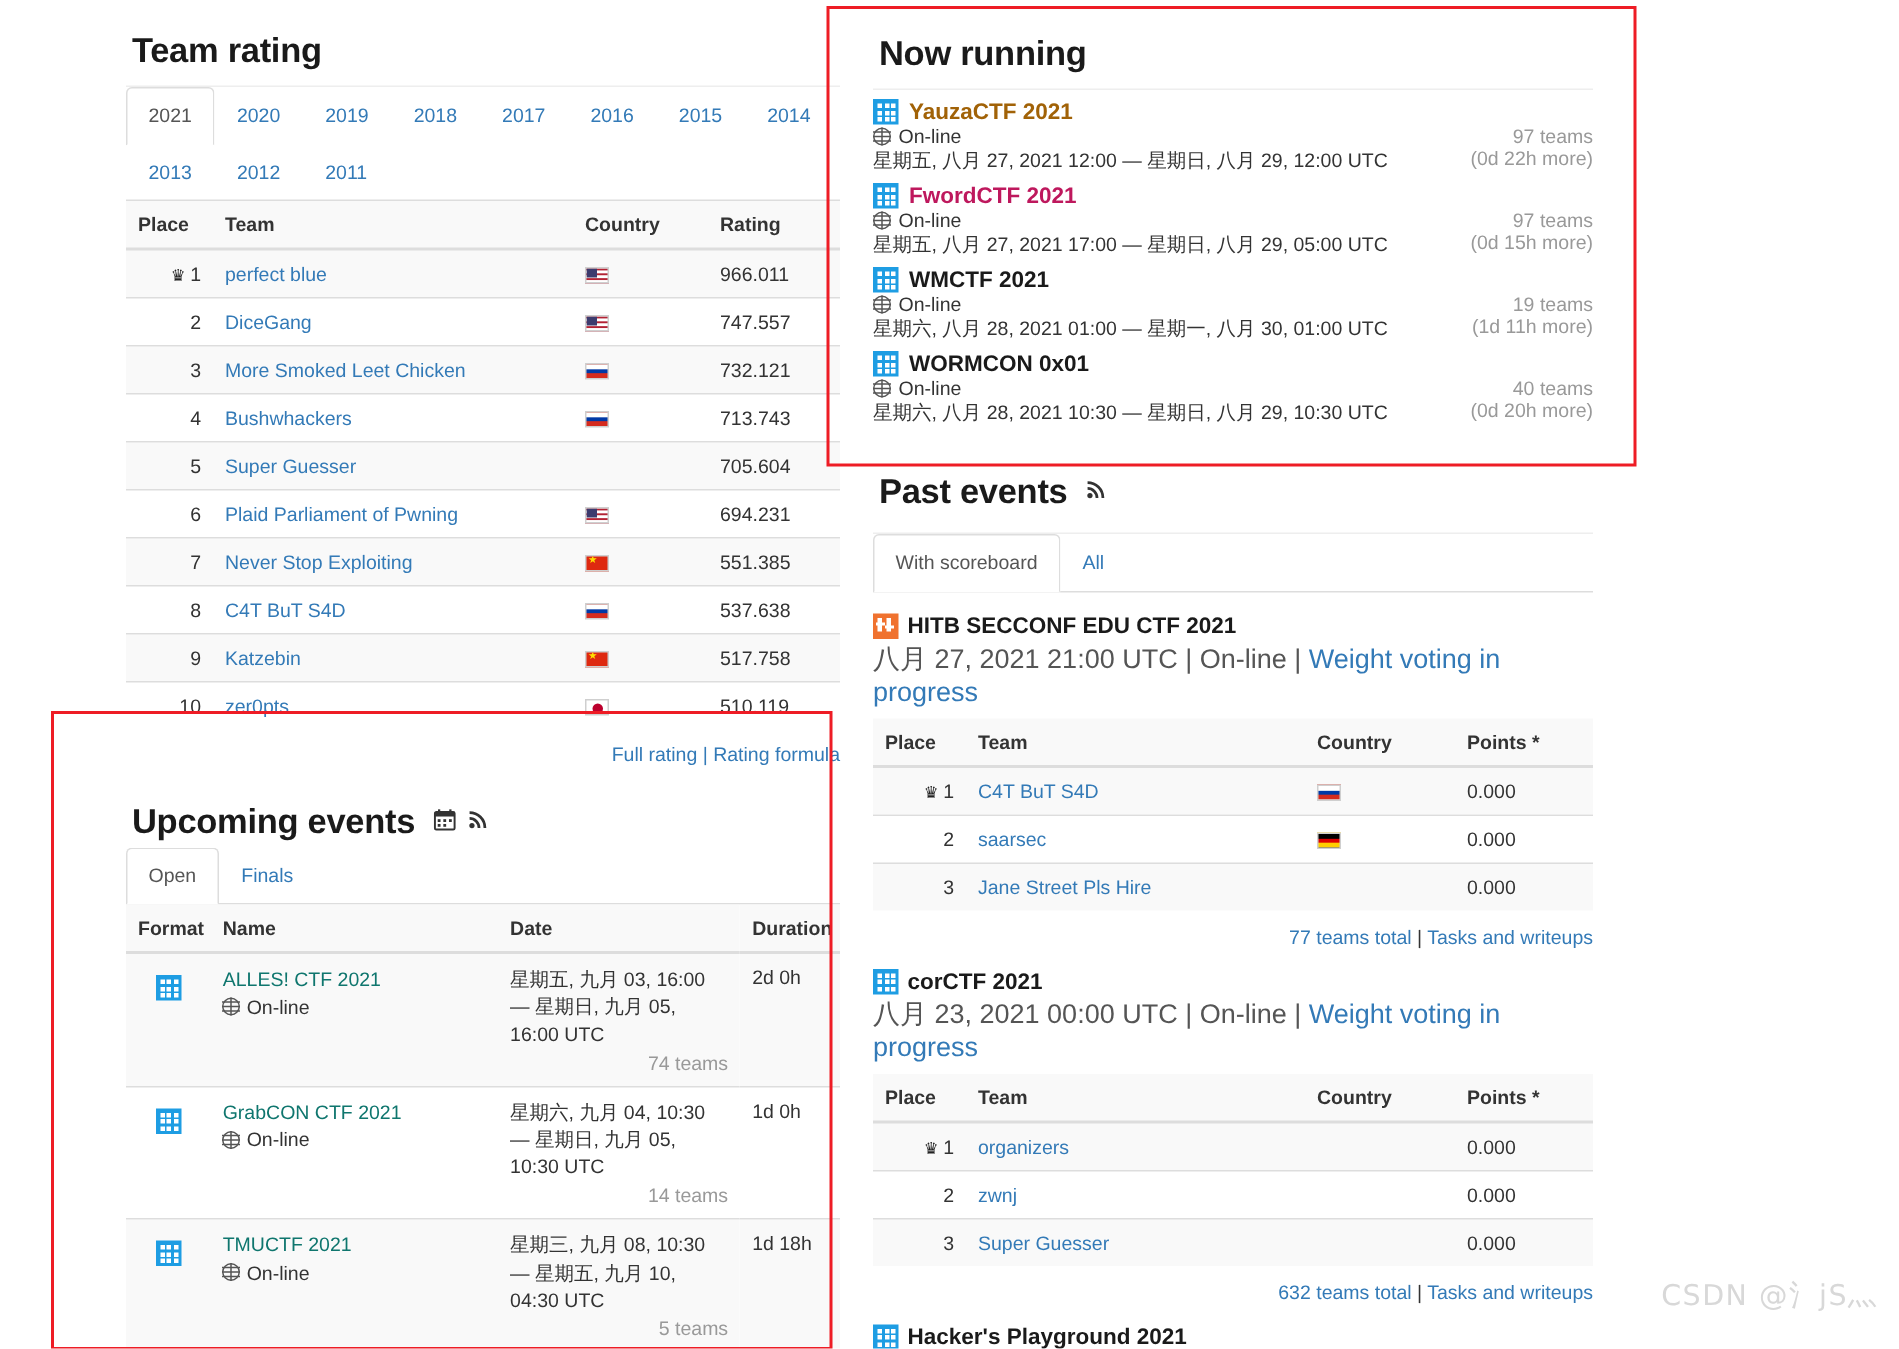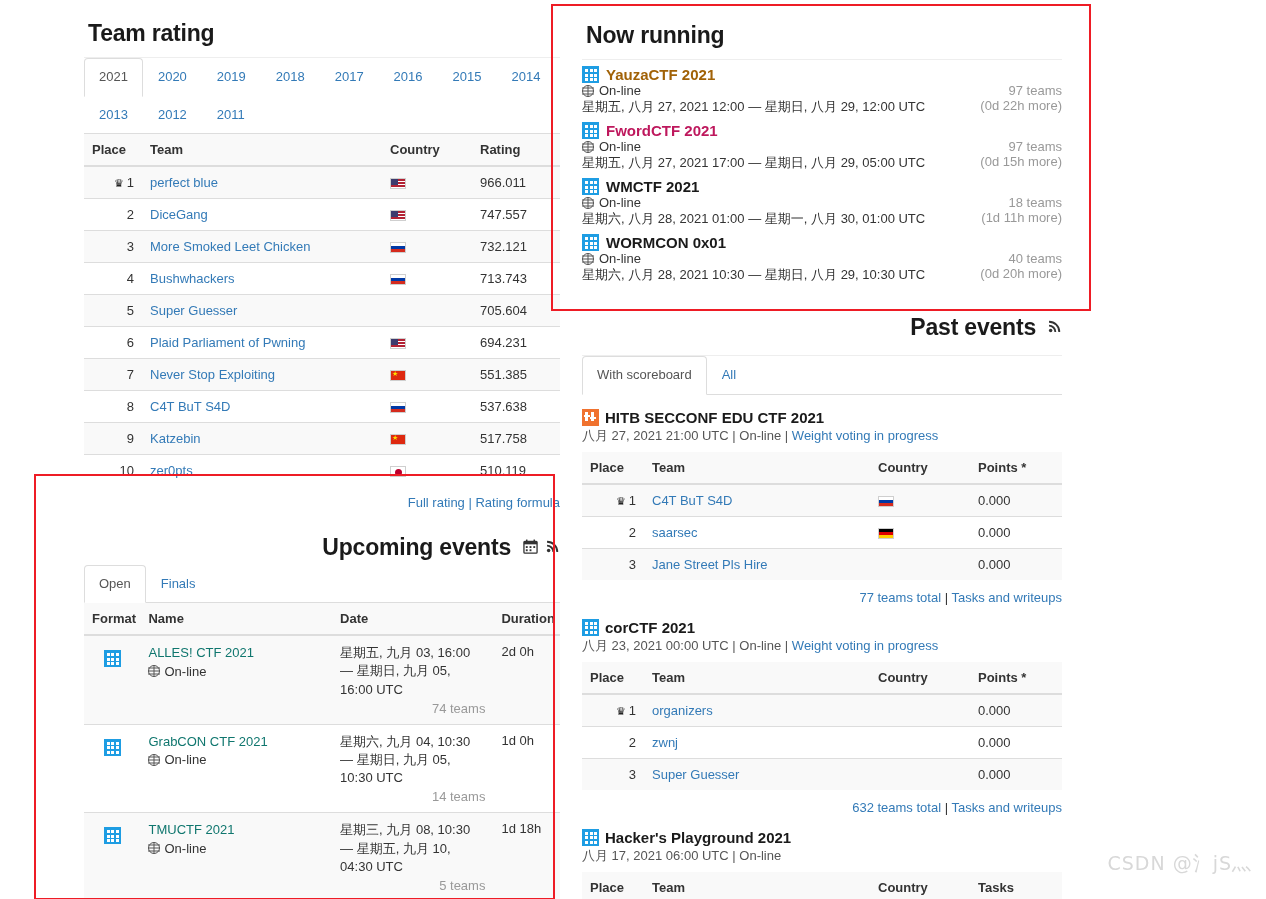--- a/index.html
+++ b/index.html
@@ -130,21 +130,21 @@
 
   .foot-links {
     text-align: right;
     font-size: 13px;
     padding-top: 9px;
   }
   .foot-links .sep { color: #337ab7; }
 
   
   #upcoming { margin-top: 20px; }
-  .hdr-row { display: flex; align-items: center; gap: 8px; justify-content: flex-end; }
+  .hdr-row { display: flex; align-items: center; gap: 8px; }
   .ico-cal, .ico-rss { display: inline-block; }
 
   table.evt { width: 100%; border-collapse: collapse; font-size: 13px; table-layout: fixed; }
   table.evt th {
     text-align: left; font-weight: bold; color: #333;
     padding: 8px; border-bottom: 2px solid #ddd; background:#f9f9f9;
   }
   table.evt td {
     padding: 8px; border-top: 1px solid #dddddd; vertical-align: top;
   }
@@ -207,21 +207,21 @@
   .run-left { color:#333; }
   .run-right { color:#999999; text-align:right; white-space:nowrap; }
 
   
   #past { position:absolute; left:582px; top:310px; width:480px; }
   .past-evt { margin-top: 14px; }
   .past-title {
     font-size:15px; font-weight:bold; color:#1a1a1a;
     display:flex; align-items:center; gap:6px;
   }
-  .past-meta { color:#555; font-size:13px; margin-top:1px; }
+  .past-meta { color:#555; font-size:18px; margin-top:1px; }
   .tot-links { text-align:right; font-size:13px; padding-top:10px; }
 
   table.sb { width:100%; border-collapse:collapse; font-size:13px; margin-top:7px; table-layout:fixed;}
   table.sb th { text-align:left; font-weight:bold; padding:8px; border-bottom:2px solid #ddd; background:#f9f9f9; }
   table.sb td { padding:8px; border-top:1px solid #dddddd; }
   table.sb tbody tr:nth-child(odd){ background:#f9f9f9; }
   table.sb tbody tr:nth-child(even){ background:#ffffff; }
   .sb-place { width:62px; text-align:right; white-space:nowrap; }
   .sb-country { width:100px; }
   .sb-points { width:92px; }
@@ -541,21 +541,21 @@
               <i style="left: 7.5px; top: 12px;"></i>
               <i style="left: 12px; top: 12px;"></i>
             </span>
             <a href="#" style="color: rgb(26, 26, 26);">WMCTF 2021</a>
           </div>
           <div class="run-line">
             <div class="run-left" style="display: flex; align-items: center; gap: 5px;">
               <span class="ico-globe"></span>
               <span>On-line</span>
             </div>
-            <div class="run-right">18 teams</div>
+            <div class="run-right">19 teams</div>
           </div>
           <div class="run-line">
             <div class="run-left">星期六, 八月 28, 2021 01:00 — 星期一, 八月 30, 01:00 UTC</div>
             <div class="run-right">(1d 11h more)</div>
           </div>
         </div>
         <div class="run-item">
           <div class="run-title">
             <span class="ico-jeo">
               <i style="left: 3px; top: 3px;"></i>

